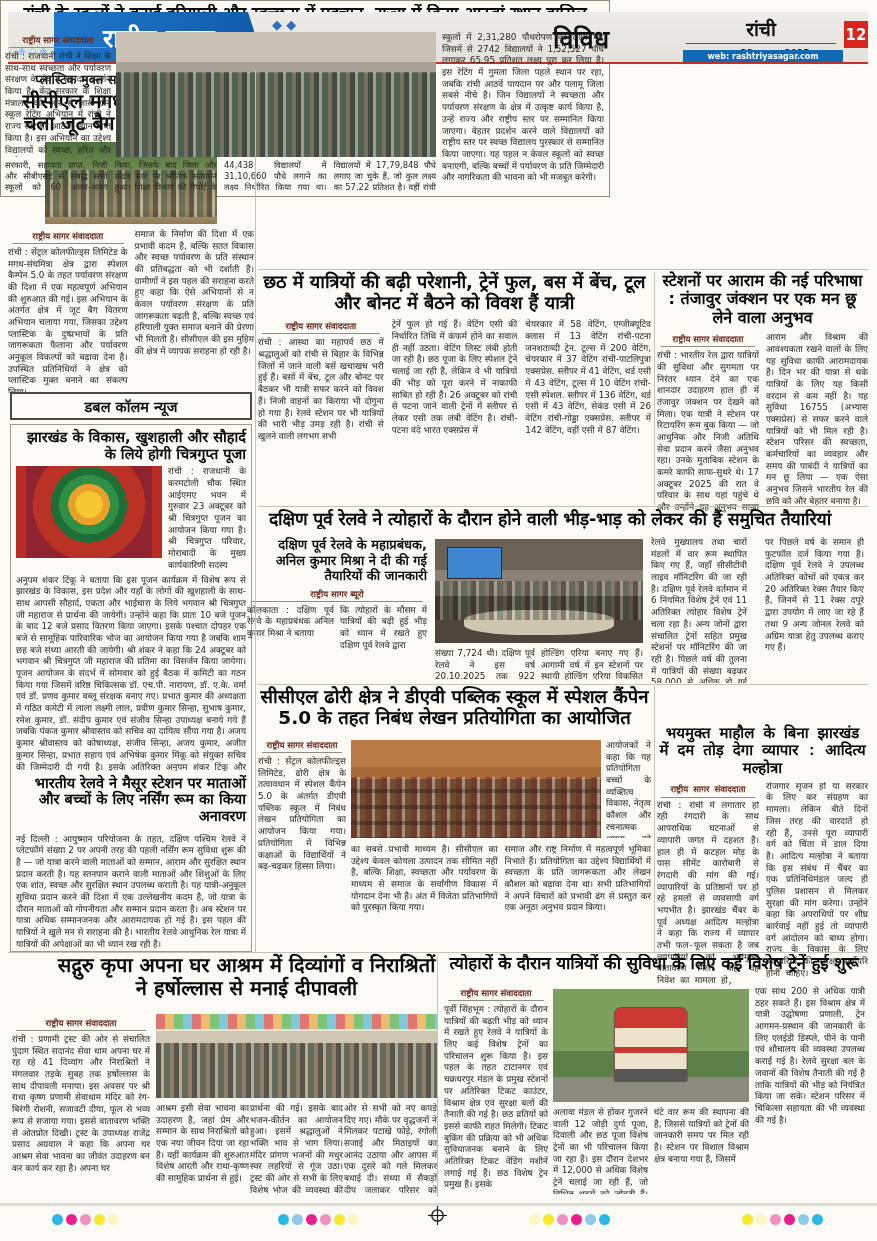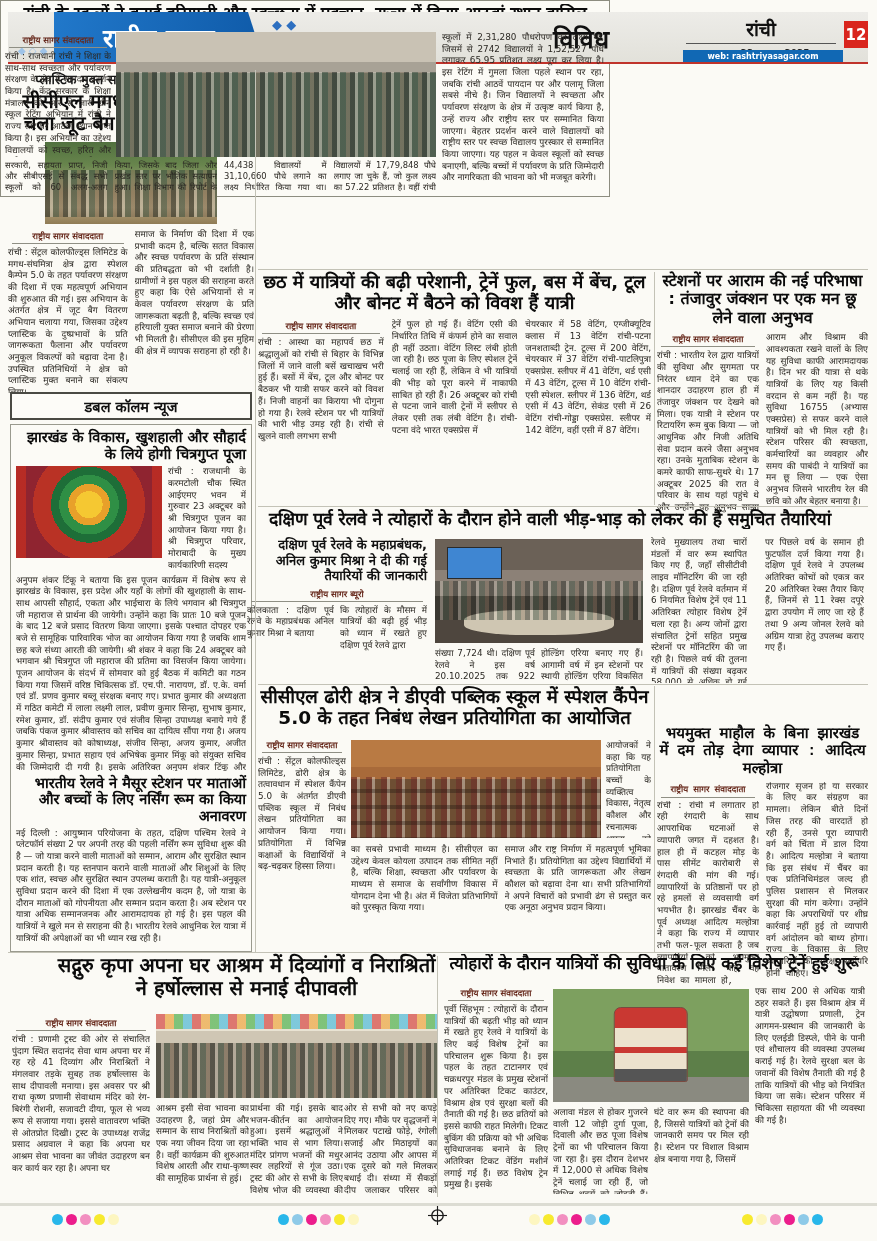--- a/index.html
+++ b/index.html
@@ -69,21 +69,21 @@
   #a5 { left:8px; top:392px; width:246px; height:636px; }
   .a5-label { border:2px solid #4a4a44; margin:0 2px; padding:2px 0; text-align:center;
               font-weight:bold; font-size:14.5px; background:#fdfcf8; color:#111; }
   .a5-box { border:1px solid #9a9a8e; margin:4px 2px 0; padding:4px 5px; height:528px; overflow:hidden; background:#fcfbf6; }
   .a5-box .hl { font-size:14.5px; }
   .puja-row { display:flex; gap:6px; margin-top:4px; }
   .puja-photo { width:146px; height:92px; flex:none; }
   .puja-lede { flex:1; }
   .puja-body { margin-top:3px; height:196px; }
   .nursing-hl { font-size:14px; margin-top:4px; }
-  .nursing-body { margin-top:3px; height:126px; }
+  .nursing-body { margin-top:9px; height:126px; }
 
   
   #a6 { left:245px; top:509px; width:610px; height:174px; }
   #a6 .hl { font-size:17.5px; text-align:center; white-space:nowrap; overflow:hidden; letter-spacing:-.2px; }
   .a6-left  { position:absolute; left:2px; top:28px; width:180px; height:146px; }
   .a6-sub { font-size:13px; font-weight:bold; line-height:1.2; text-align:right; color:#111; }
   .a6-minicols { display:flex; gap:6px; height:88px; }
   .a6-minicols > div { flex:1; }
   .a6-photo { position:absolute; left:190px; top:30px; width:208px; height:104px; }
   .a6-col3 { position:absolute; left:406px; top:28px; width:96px;  height:146px; }

